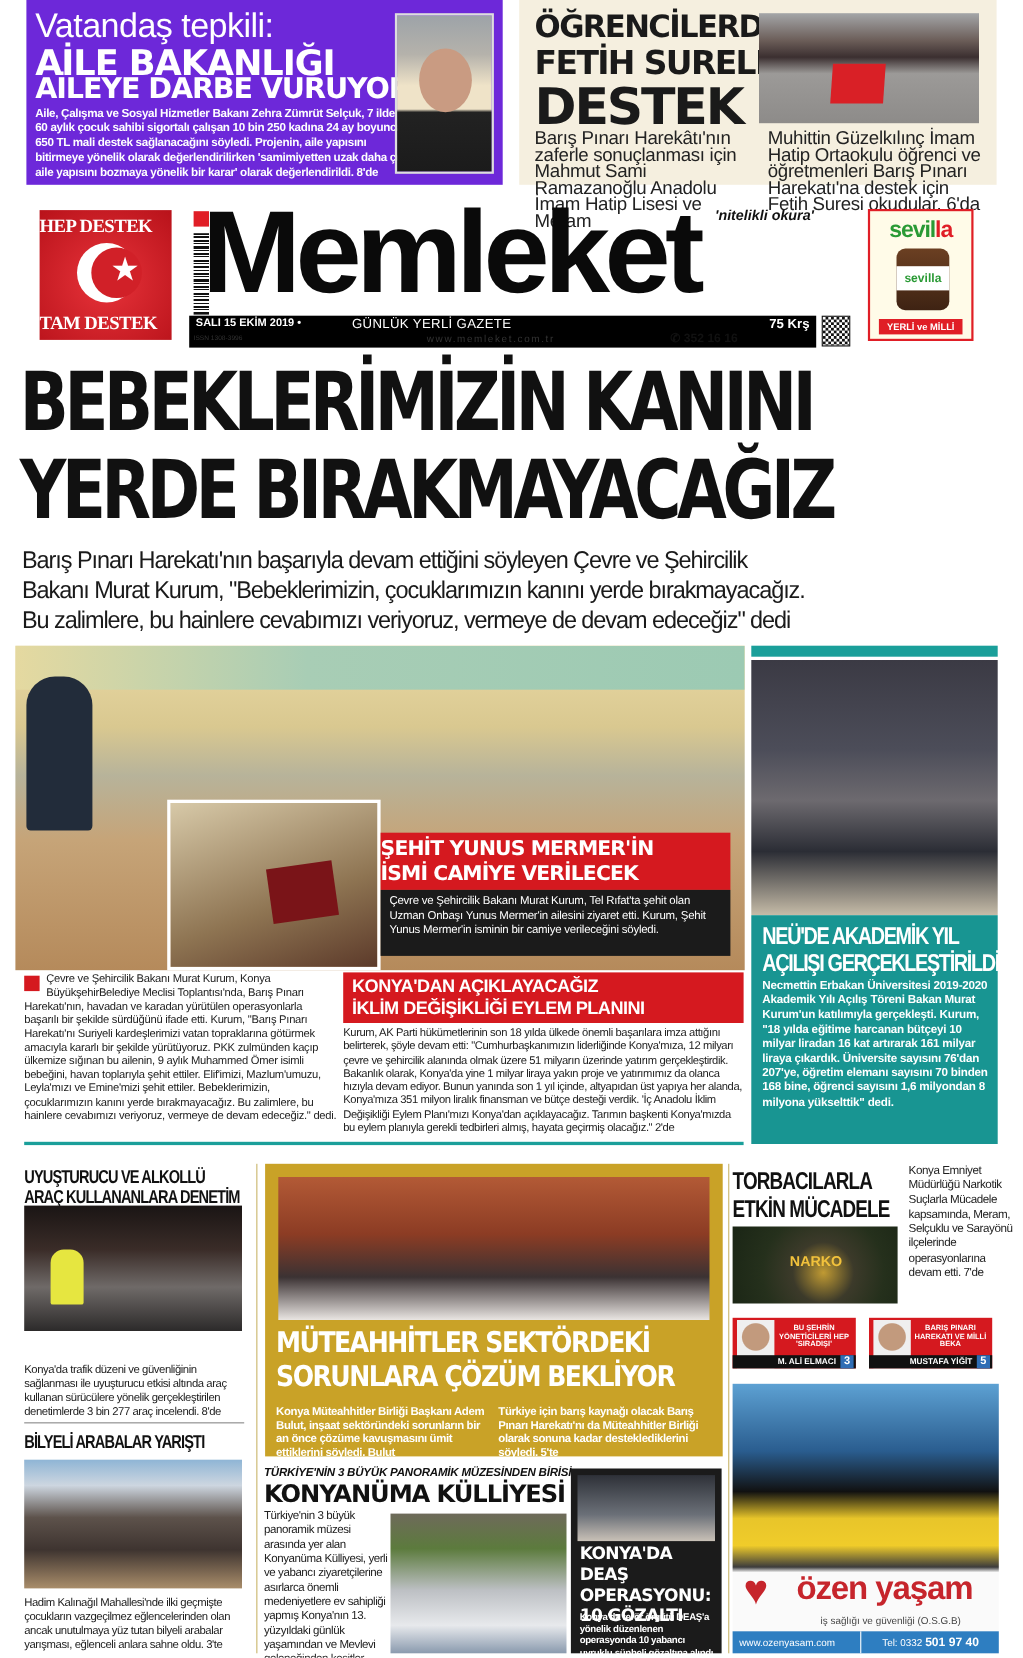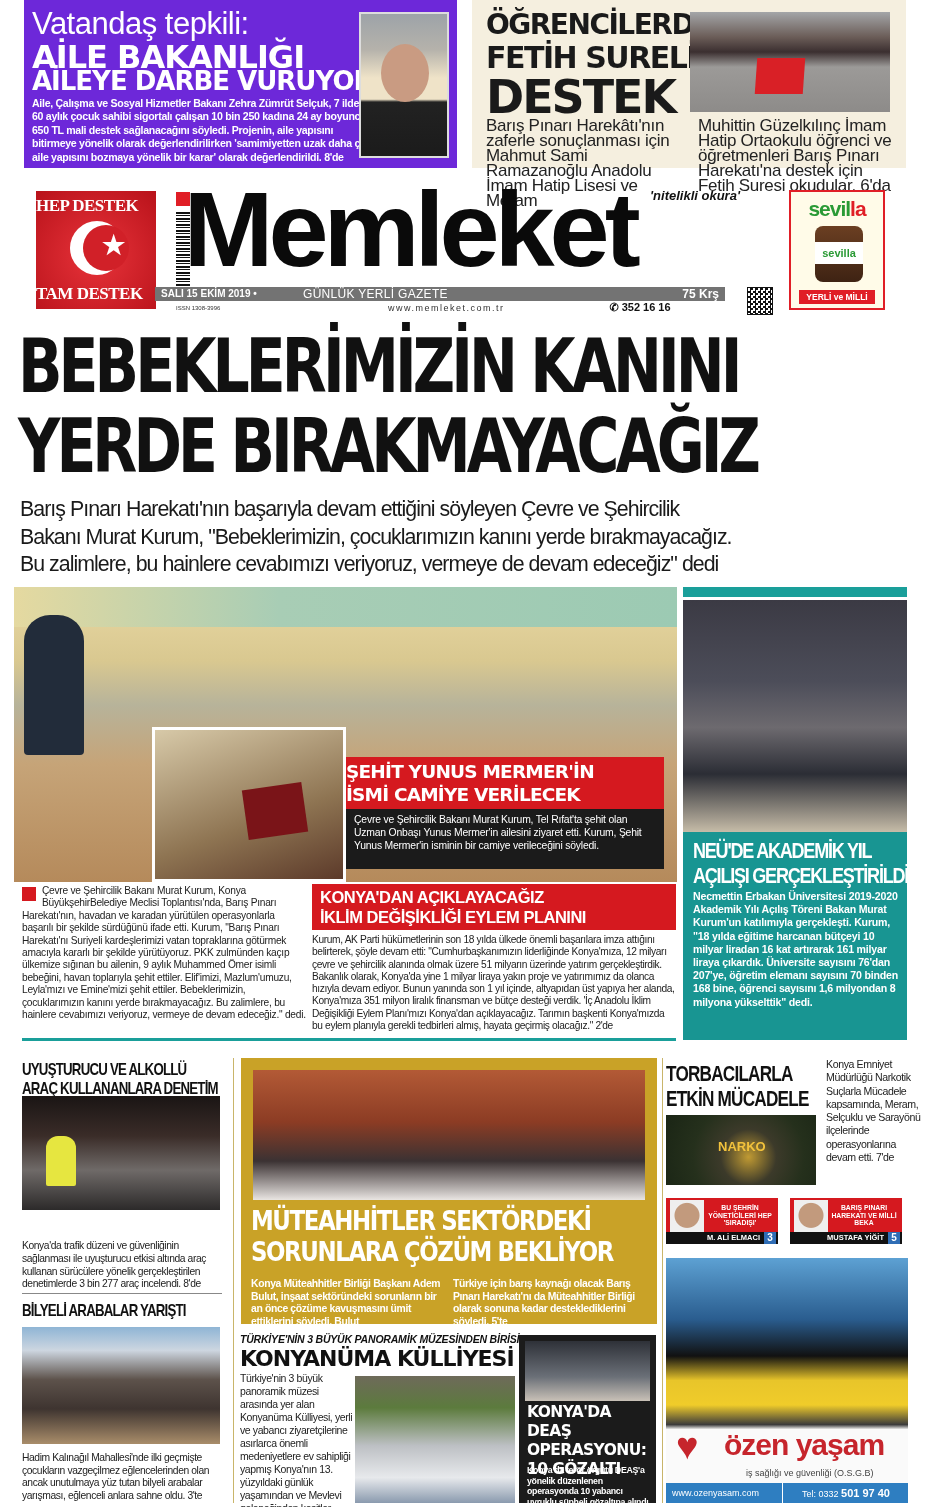--- a/index.html
+++ b/index.html
@@ -24,21 +24,21 @@
 #hep{left:36px;top:191px;width:120px;height:118px;background:radial-gradient(circle at 50% 55%,#e8333a,#b8121a);color:#fff;text-align:left;font-family:"Liberation Serif",serif;font-weight:bold}
 #hep .t1{position:absolute;top:5px;left:0;width:100%;font-size:17px;letter-spacing:-0.5px}
 #hep .t2{position:absolute;bottom:5px;left:0;width:100%;font-size:17px;letter-spacing:-0.5px}
 #hep .moon{position:absolute;left:34px;top:30px;width:54px;height:54px;border-radius:50%;background:#fff}
 #hep .moon2{position:absolute;left:47px;top:34px;width:46px;height:46px;border-radius:50%;background:#d12028}
 #hep .star{position:absolute;left:66px;top:42px;font-size:26px;color:#fff;line-height:1}
 #redsq{left:176px;top:192px;width:14px;height:14px;background:#e01e26}
 #barcode{left:176px;top:212px;width:14px;height:74px;background:repeating-linear-gradient(180deg,#111 0 2px,#fff 2px 3px,#111 3px 4px,#fff 4px 6px)}
 #logo{left:188px;top:176px;font-size:106px;font-weight:bold;letter-spacing:-5px;font-family:"Liberation Sans",sans-serif;color:#0a0a0a;line-height:1;transform:scaleX(1.02)}
 #slogan{left:650px;top:188px;font-size:13px;font-style:italic;font-weight:bold}
-#redbar{left:155px;top:287px;width:570px;height:14px;background:#737373;color:#fff;font-size:10px}
+#redbar{left:172px;top:287px;width:570px;height:29px;background:#000000;color:#fff;font-size:10px}
 #redbar .date{position:absolute;left:6px;top:1px;font-weight:bold}
 #redbar .tag{position:absolute;left:148px;top:0;font-size:12px;letter-spacing:0.3px}
 #redbar .price{position:absolute;right:6px;top:0;font-size:12px;font-weight:bold}
 #issn{left:176px;top:305px;font-size:6px;color:#333}
 #url{left:388px;top:303px;font-size:9px;letter-spacing:1.5px;color:#333}
 #phone{left:540px;top:301px;width:200px;text-align:center;font-size:11px;font-weight:bold}
 #qr{left:747px;top:287px;width:26px;height:28px;background:repeating-conic-gradient(#111 0 25%,#fff 0 50%) 0 0/5px 5px;border:1px solid #111}
 #sevilla{left:789px;top:190px;width:96px;height:120px;border:2px solid #e01e26;background:#fffbe8;text-align:center}
 #sevilla .brand{position:absolute;left:0;top:5px;width:100%;font-size:21px;font-weight:bold;color:#2a9a35;letter-spacing:-1px}
 #sevilla .brand span{color:#e01e26}

